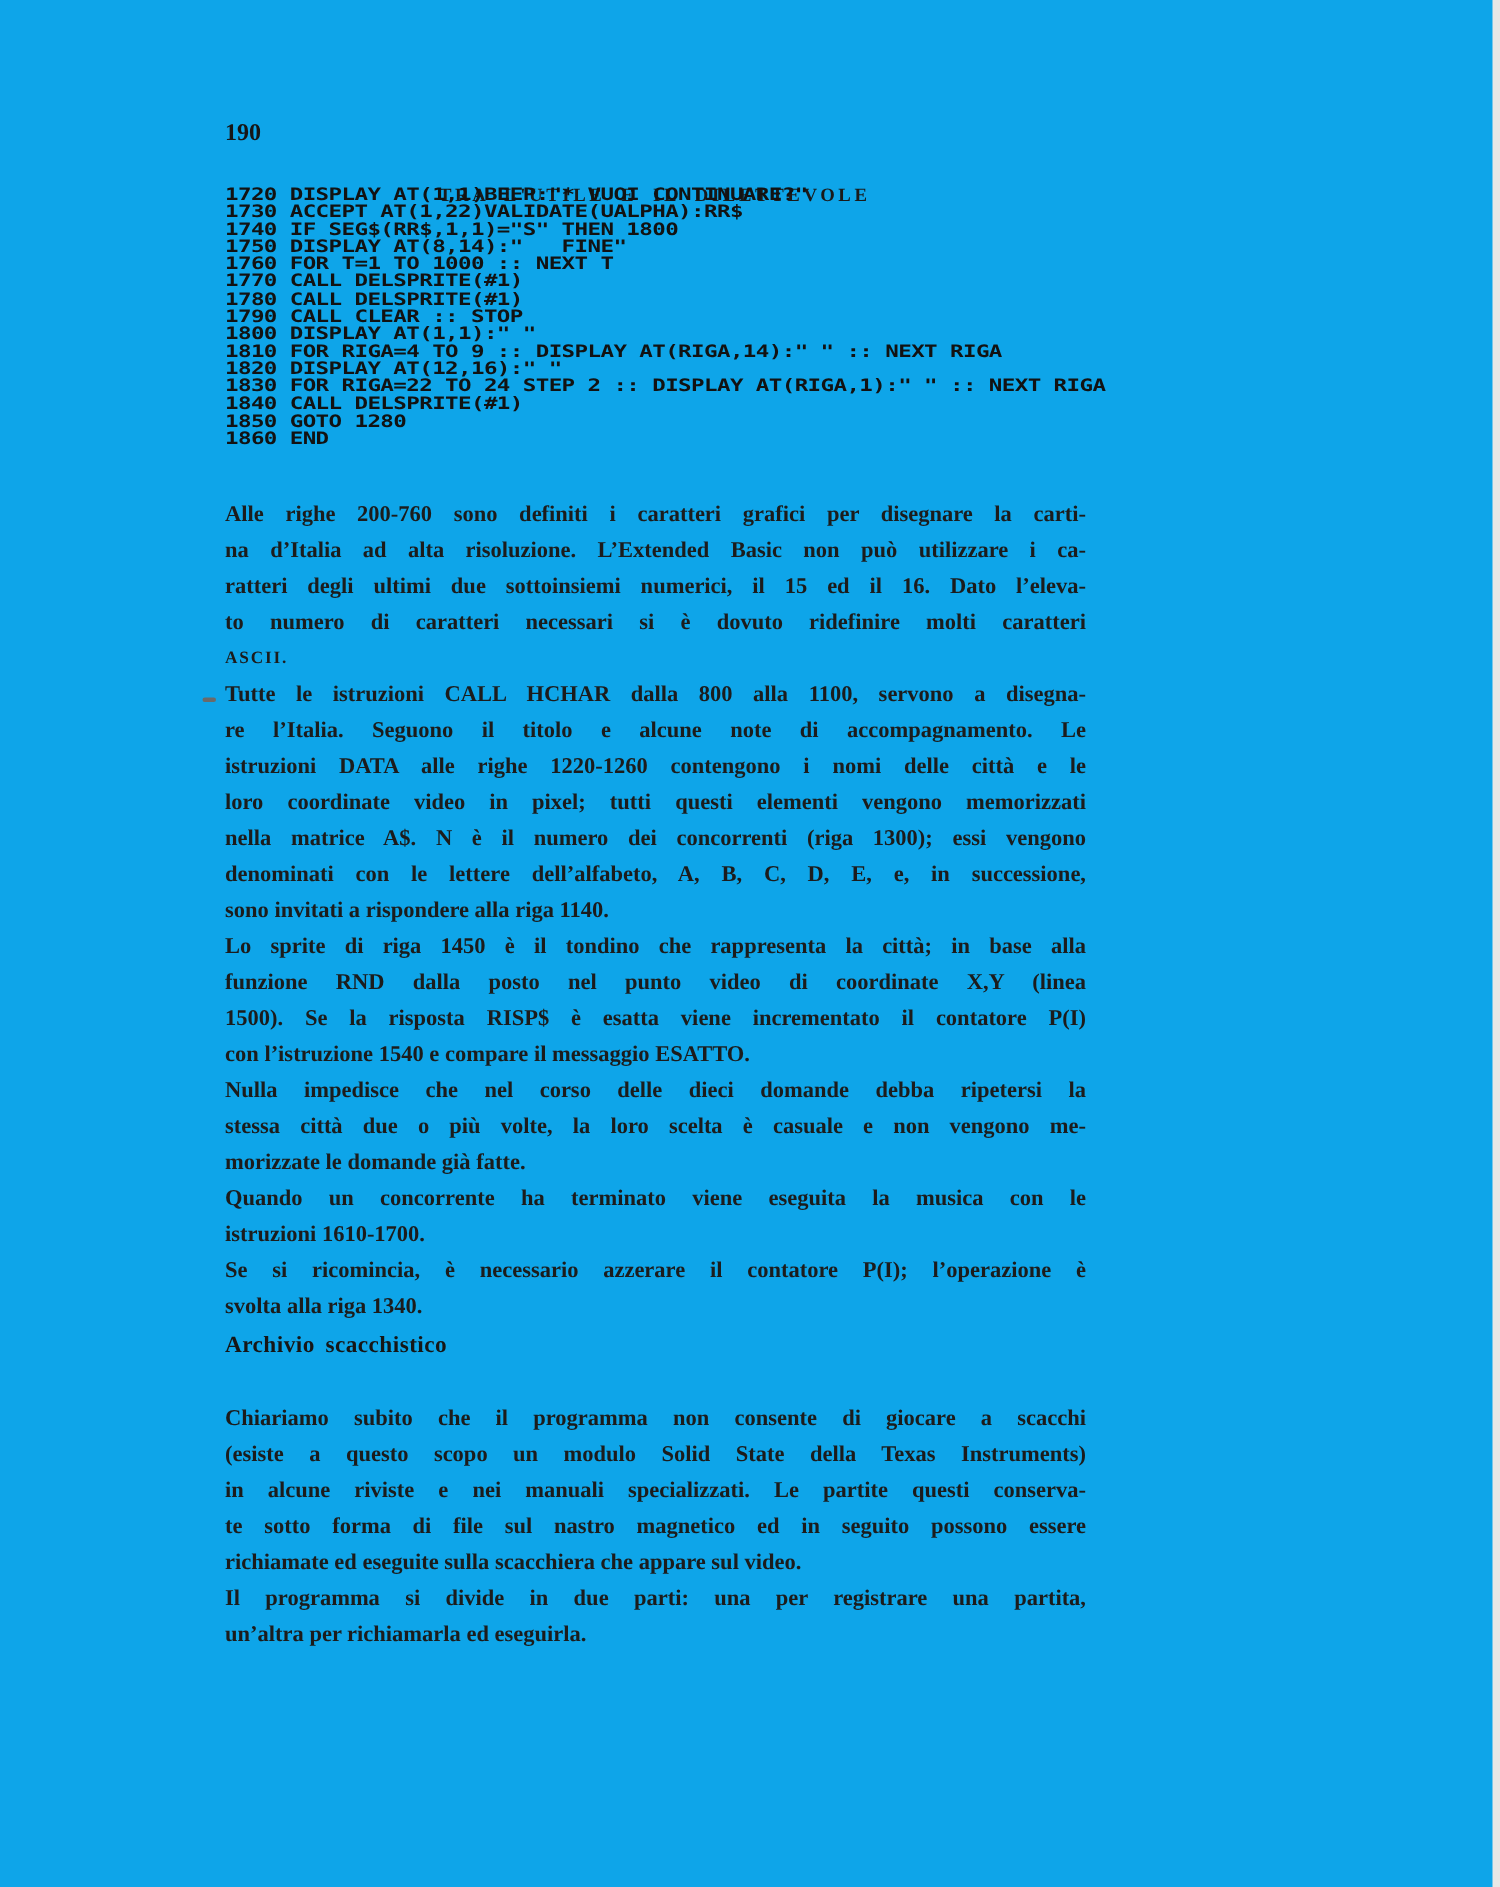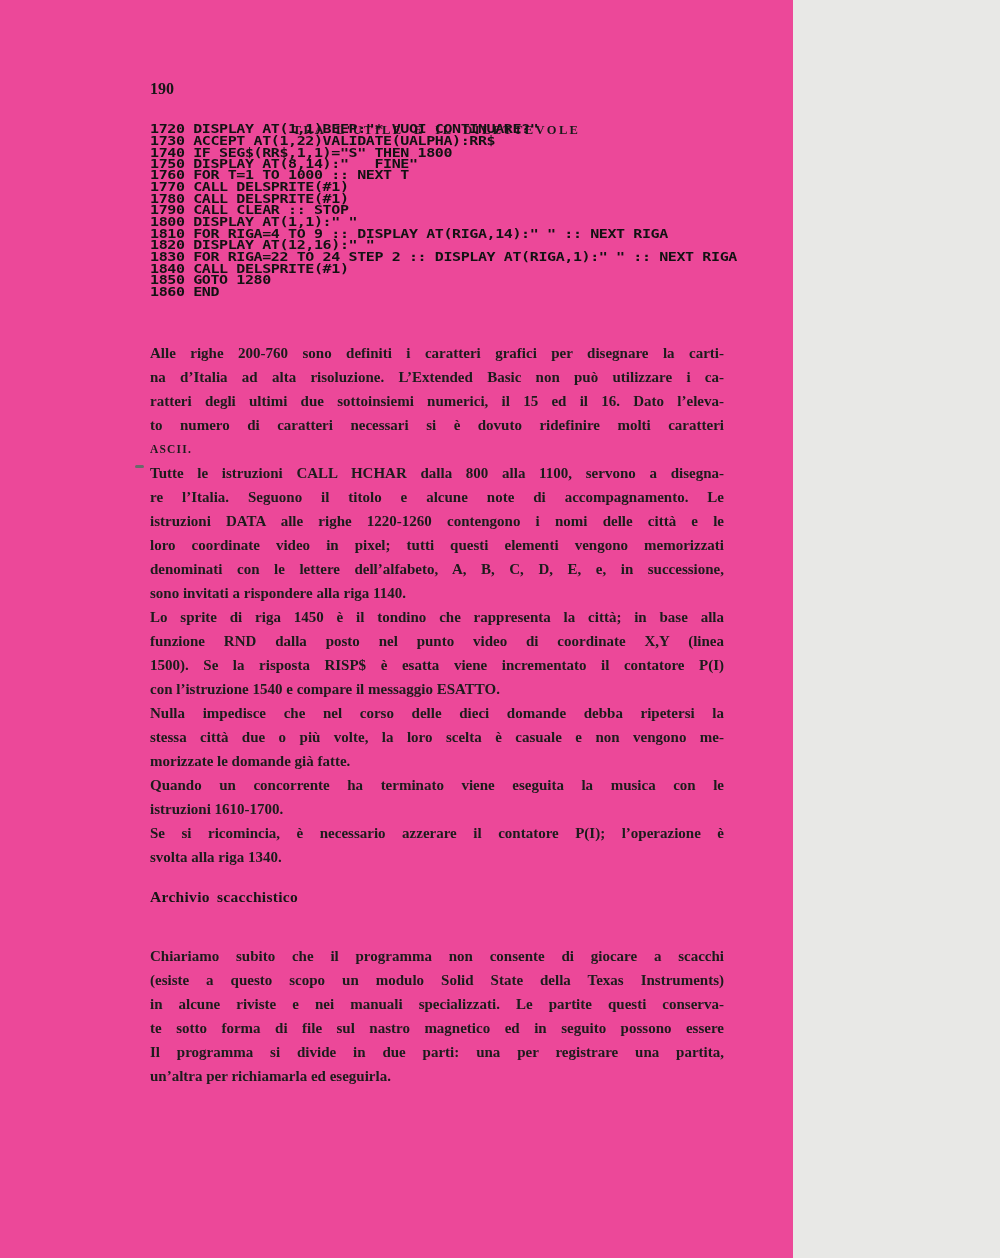--- a/index.html
+++ b/index.html
@@ -1,18 +1,18 @@
 <!DOCTYPE html>
 <html><head>
 <meta charset="utf-8">
 <style>
   html,body { margin:0; padding:0; background:#e8e8e6; }
   .page {
-    position:relative; width:793px; height:1258px;
-    background:#ec4899; overflow:hidden;
+    position:relative; width:995px; height:1258px;
+    background:#0ea5e9; overflow:hidden;
     font-family:"Liberation Serif","DejaVu Serif",serif;
     color:#1d1d1d;
   }
   
   .header { position:absolute; top:80px; left:150px; width:573px; height:20px; }
   .page-num {
     position:absolute; left:0; top:0;
     font:700 16px "Liberation Serif",serif; color:#161616;
   }
   .running-title {
@@ -27,21 +27,20 @@
     font-family:"DejaVu Sans Mono","Liberation Mono",monospace;
     font-weight:700; font-size:15px; line-height:15.3px;
     color:#121212; white-space:pre; letter-spacing:-0.4px;
   }
   .code-line { height:15.3px; }
   
   .bodytext, .sectiontext {
     position:absolute; left:150px; width:574px;
     font:700 15px/24px "Liberation Serif","DejaVu Serif",serif;
     color:#1c1c1c;
-    margin-top:10px;
   }
   .bodytext { top:331px; }
   .sectiontext { top:934px; }
   .bline {
     height:24px; white-space:nowrap;
     text-align:justify; text-align-last:justify;
   }
   .bline.last { text-align:center; text-align-last:left; }
   .bline.sc { font-size:11.5px; letter-spacing:1.2px; }
   .heading {
@@ -74,20 +73,21 @@
         <div class="bline">na d’Italia ad alta risoluzione. L’Extended Basic non può utilizzare i ca-</div>
         <div class="bline">ratteri degli ultimi due sottoinsiemi numerici, il 15 ed il 16. Dato l’eleva-</div>
         <div class="bline">to numero di caratteri necessari si è dovuto ridefinire molti caratteri</div>
         <div class="bline last sc">ASCII.</div>
       </div>
       <div>
         <div class="bline">Tutte le istruzioni CALL HCHAR dalla 800 alla 1100, servono a disegna-</div>
         <div class="bline">re l’Italia. Seguono il titolo e alcune note di accompagnamento. Le</div>
         <div class="bline">istruzioni DATA alle righe 1220-1260 contengono i nomi delle città e le</div>
         <div class="bline">loro coordinate video in pixel; tutti questi elementi vengono memorizzati</div>
+        <div class="bline">nella matrice A$. N è il numero dei concorrenti (riga 1300); essi vengono</div>
         <div class="bline">denominati con le lettere dell’alfabeto, A, B, C, D, E, e, in successione,</div>
         <div class="bline last">sono invitati a rispondere alla riga 1140.</div>
       </div>
       <div>
         <div class="bline">Lo sprite di riga 1450 è il tondino che rappresenta la città; in base alla</div>
         <div class="bline">funzione RND dalla posto nel punto video di coordinate X,Y (linea</div>
         <div class="bline">1500). Se la risposta RISP$ è esatta viene incrementato il contatore P(I)</div>
         <div class="bline last">con l’istruzione 1540 e compare il messaggio ESATTO.</div>
       </div>
       <div>
@@ -106,20 +106,21 @@
     </div>
 
   <div class="heading">Archivio scacchistico</div>
 
   <div class="sectiontext">
       <div>
         <div class="bline">Chiariamo subito che il programma non consente di giocare a scacchi</div>
         <div class="bline">(esiste a questo scopo un modulo Solid State della Texas Instruments)</div>
         <div class="bline">in alcune riviste e nei manuali specializzati. Le partite questi conserva-</div>
         <div class="bline">te sotto forma di file sul nastro magnetico ed in seguito possono essere</div>
+        <div class="bline last">richiamate ed eseguite sulla scacchiera che appare sul video.</div>
       </div>
       <div>
         <div class="bline">Il programma si divide in due parti: una per registrare una partita,</div>
         <div class="bline last">un’altra per richiamarla ed eseguirla.</div>
       </div>
     </div>
 
 </div>
 
 </body></html>

